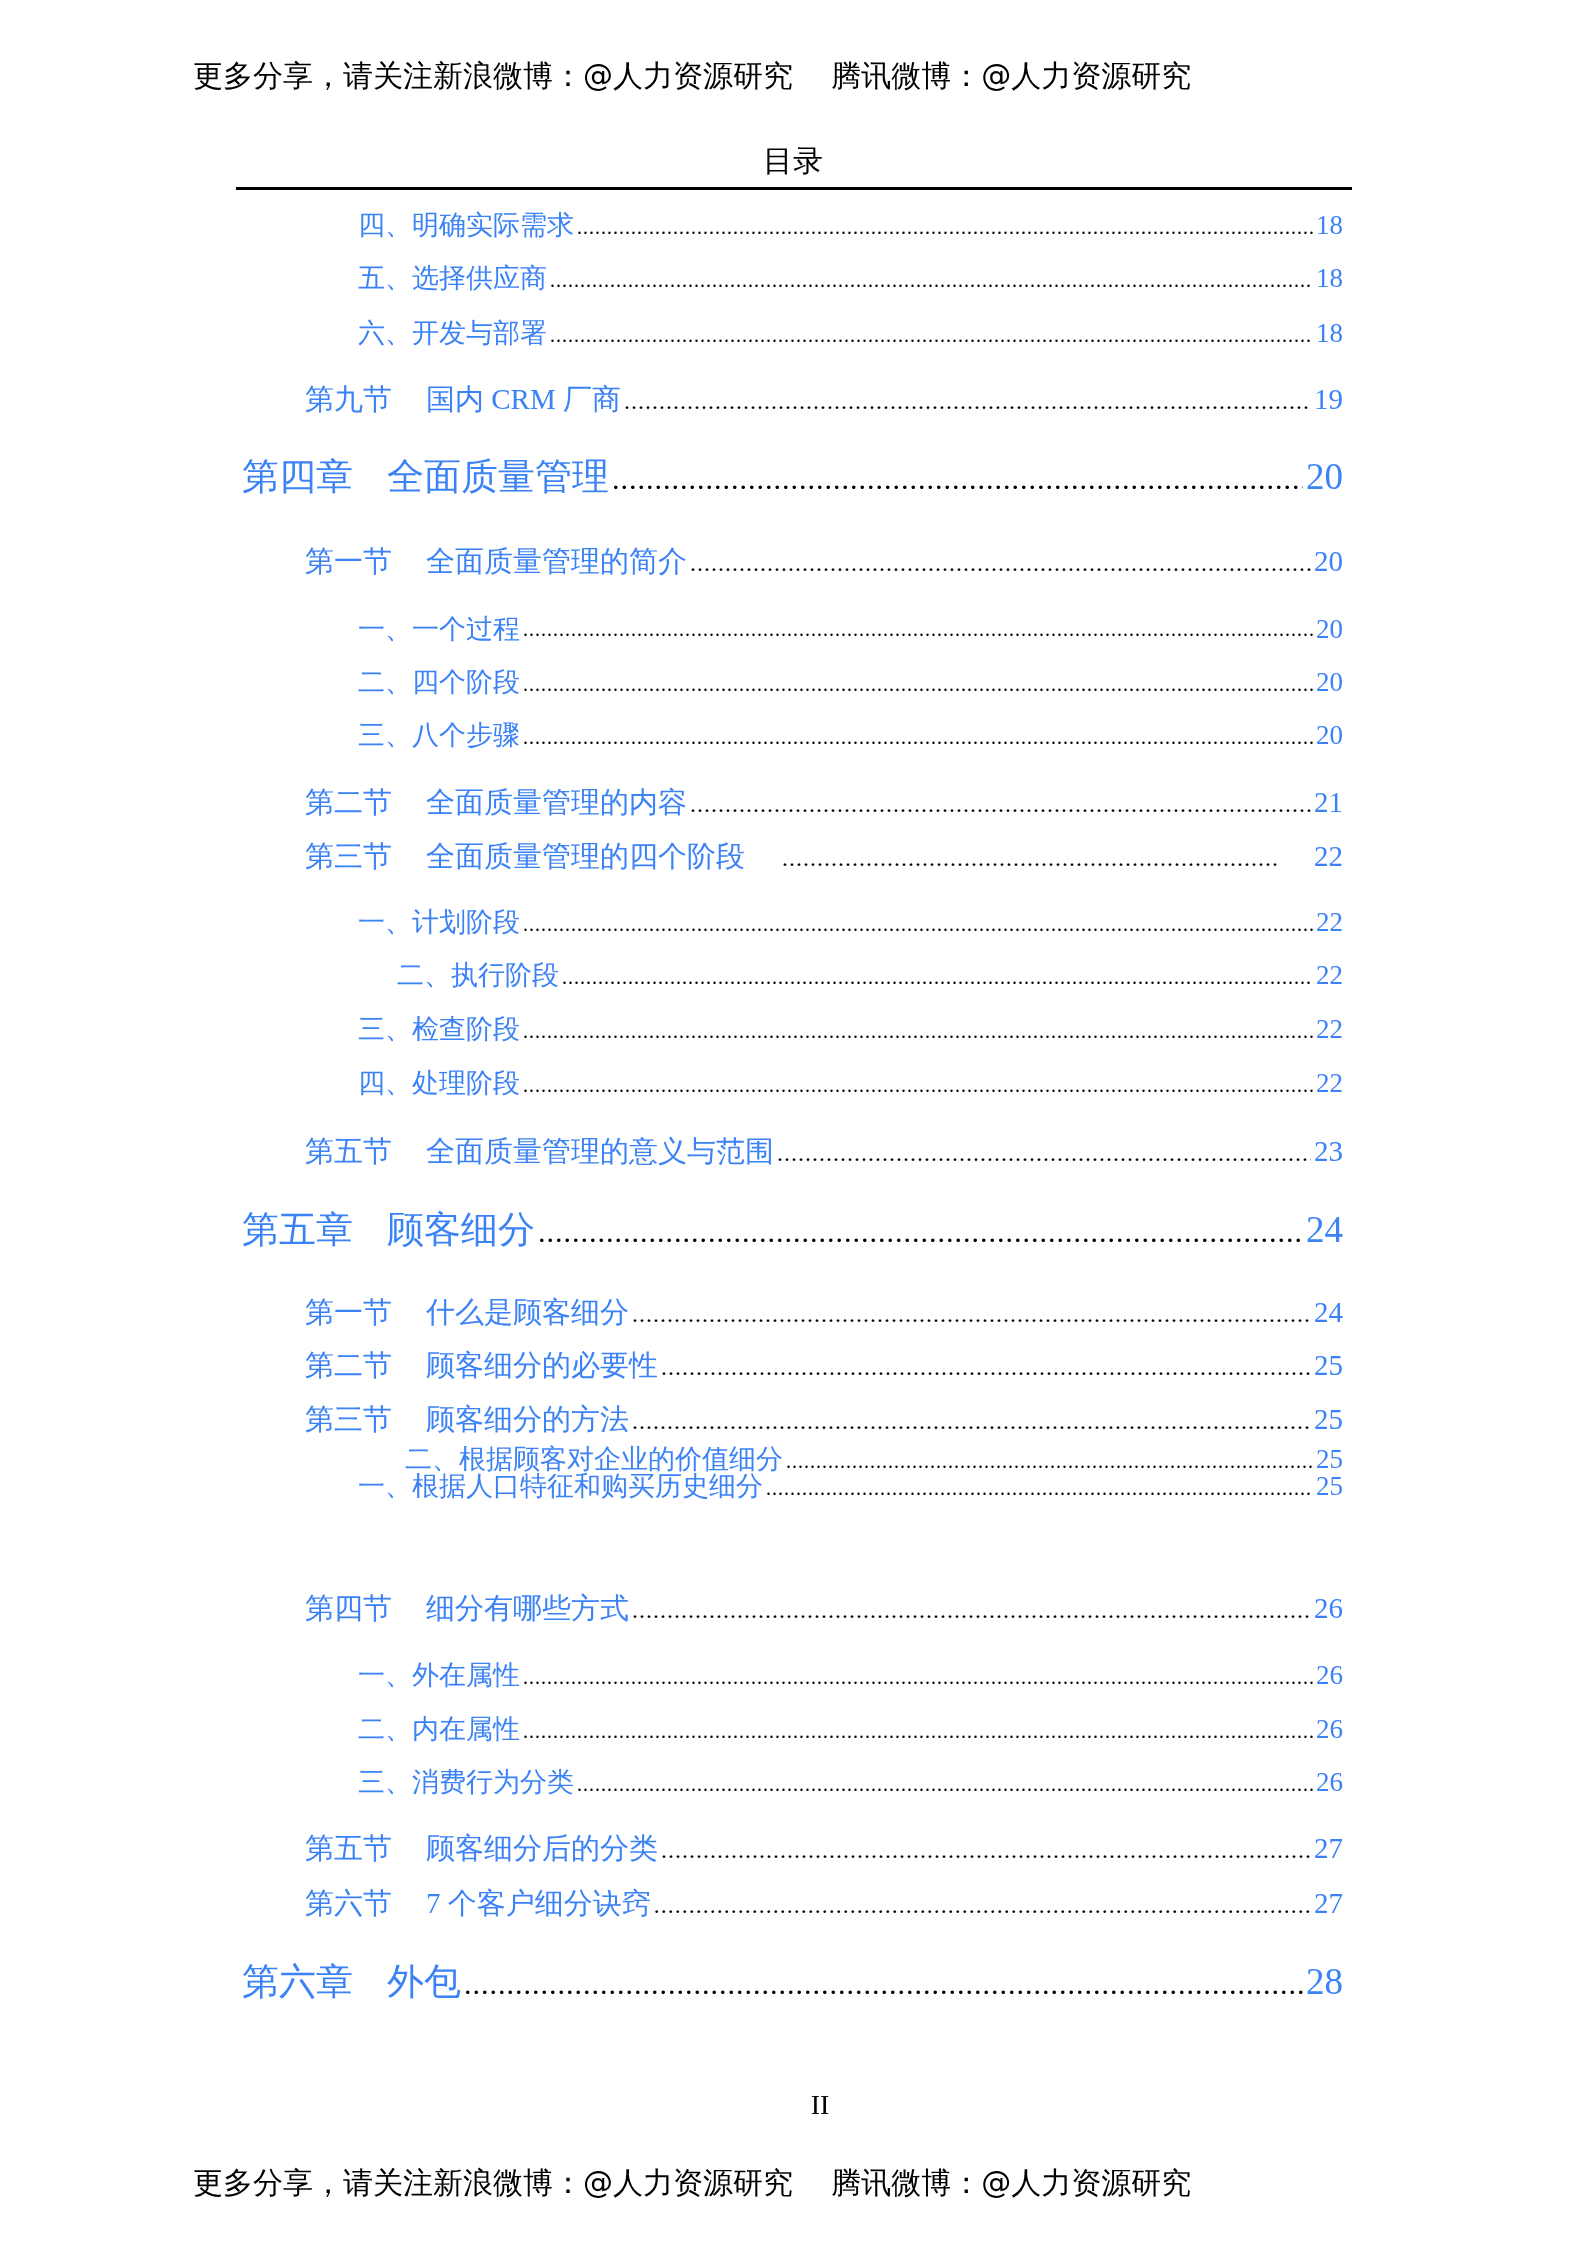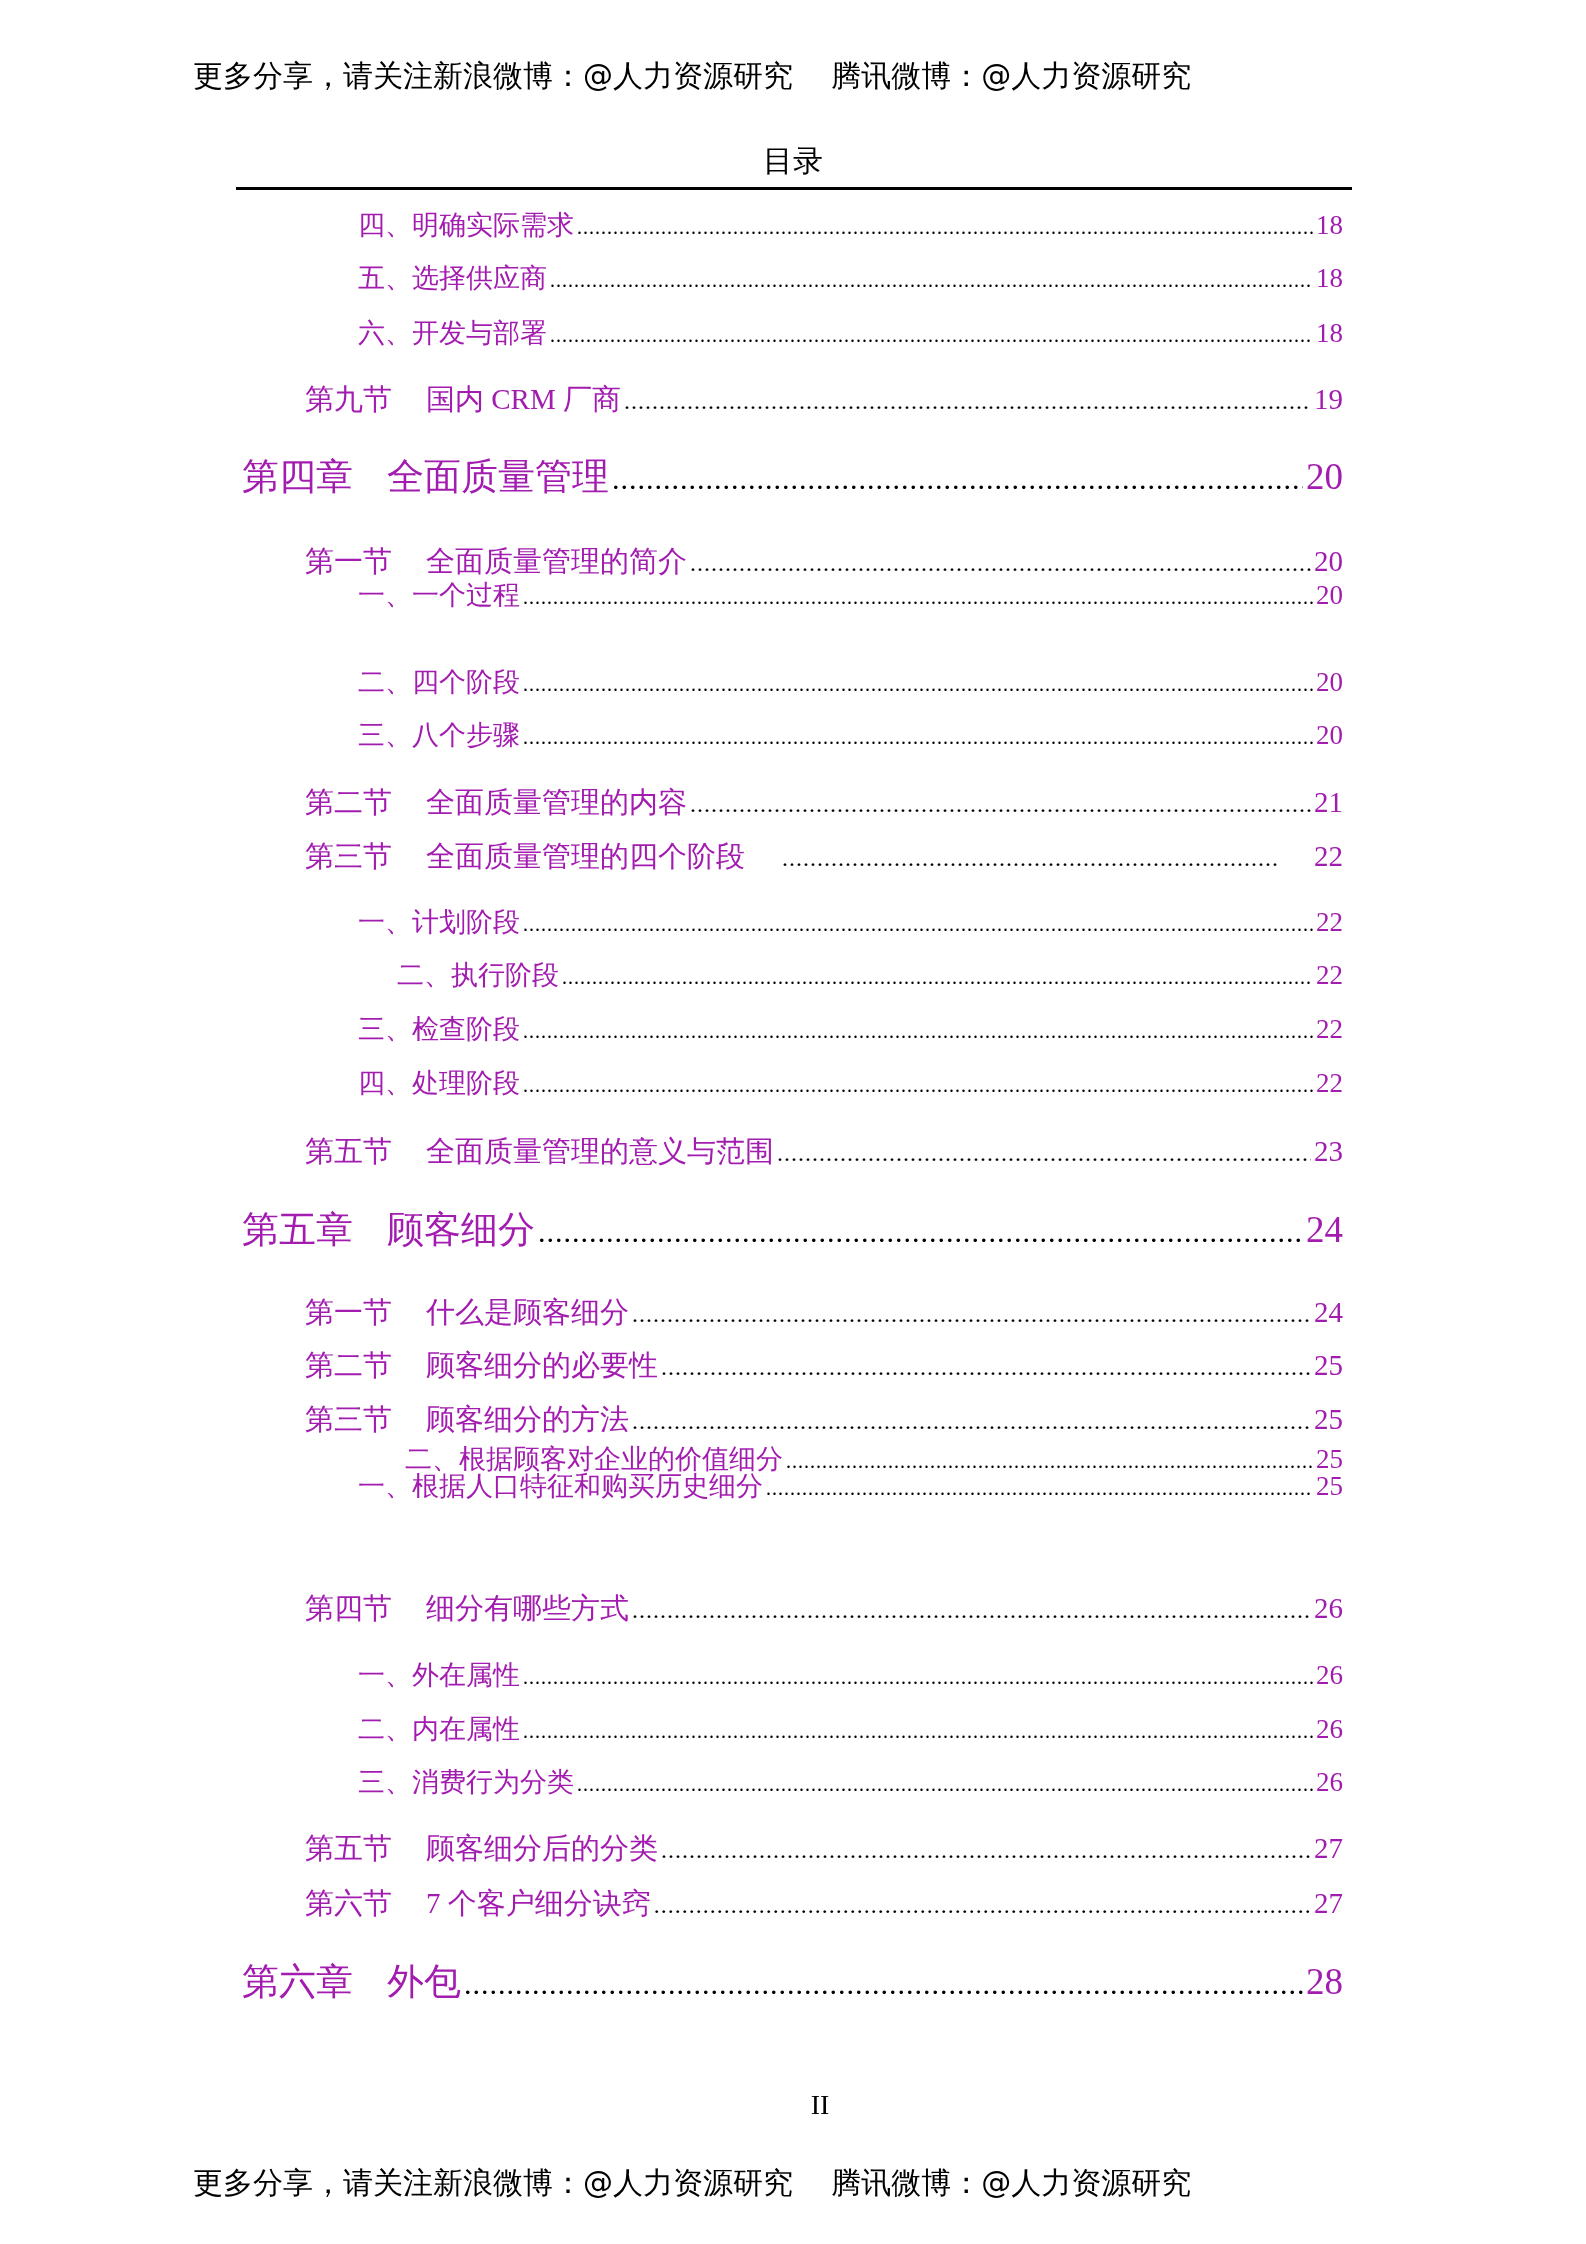--- a/index.html
+++ b/index.html
@@ -12,21 +12,21 @@
   .wm-top { top: 56px; }
   .wm-bottom { top: 2163px; }
   .toc-title {
     position: absolute; left: 0; width: 1586px; top: 143px; text-align: center;
     font-family: "Liberation Serif", "DejaVu Serif", serif; font-size: 30px; line-height: 36px;
   }
   .rule { position: absolute; left: 236px; top: 187px; width: 1116px; height: 3px; background: #000; }
   .toc { position: absolute; left: 0; top: 0; width: 1586px; height: 2244px; }
   .row {
     position: absolute; right: 243px; display: flex; align-items: baseline;
-    font-family: "Liberation Serif", "DejaVu Serif", serif; color: #a21caf;
+    font-family: "Liberation Serif", "DejaVu Serif", serif; color: #3b82f6;
     white-space: nowrap;
   }
   .row .leader {
     flex: 1 1 auto; overflow: hidden; margin: 0 3px; color: #000;
     letter-spacing: 1px;
   }
   .row .leader::after {
     content: "..........................................................................................................................................................................................................................................................................";
   }
   .row .num { flex: 0 0 auto; }
@@ -74,21 +74,21 @@
     <div class="row lvl-chapter" style="top: 454px;">
       <span class="title"><span>第四章</span><span class="gap"></span><span>全面质量管理</span></span>
       <span class="leader"></span>
       <span class="num">20</span>
     </div>
     <div class="row lvl-section" style="top: 542px;">
       <span class="title"><span>第一节</span><span class="gap"></span><span>全面质量管理的简介</span></span>
       <span class="leader"></span>
       <span class="num">20</span>
     </div>
-    <div class="row lvl-sub" style="top: 577px;">
+    <div class="row lvl-sub" style="top: 611px; align-items: center;">
       <span class="title"><span>一、一个过程</span></span>
       <span class="leader"></span>
       <span class="num">20</span>
     </div>
     <div class="row lvl-sub" style="top: 664px;">
       <span class="title"><span>二、四个阶段</span></span>
       <span class="leader"></span>
       <span class="num">20</span>
     </div>
     <div class="row lvl-sub" style="top: 717px;">

